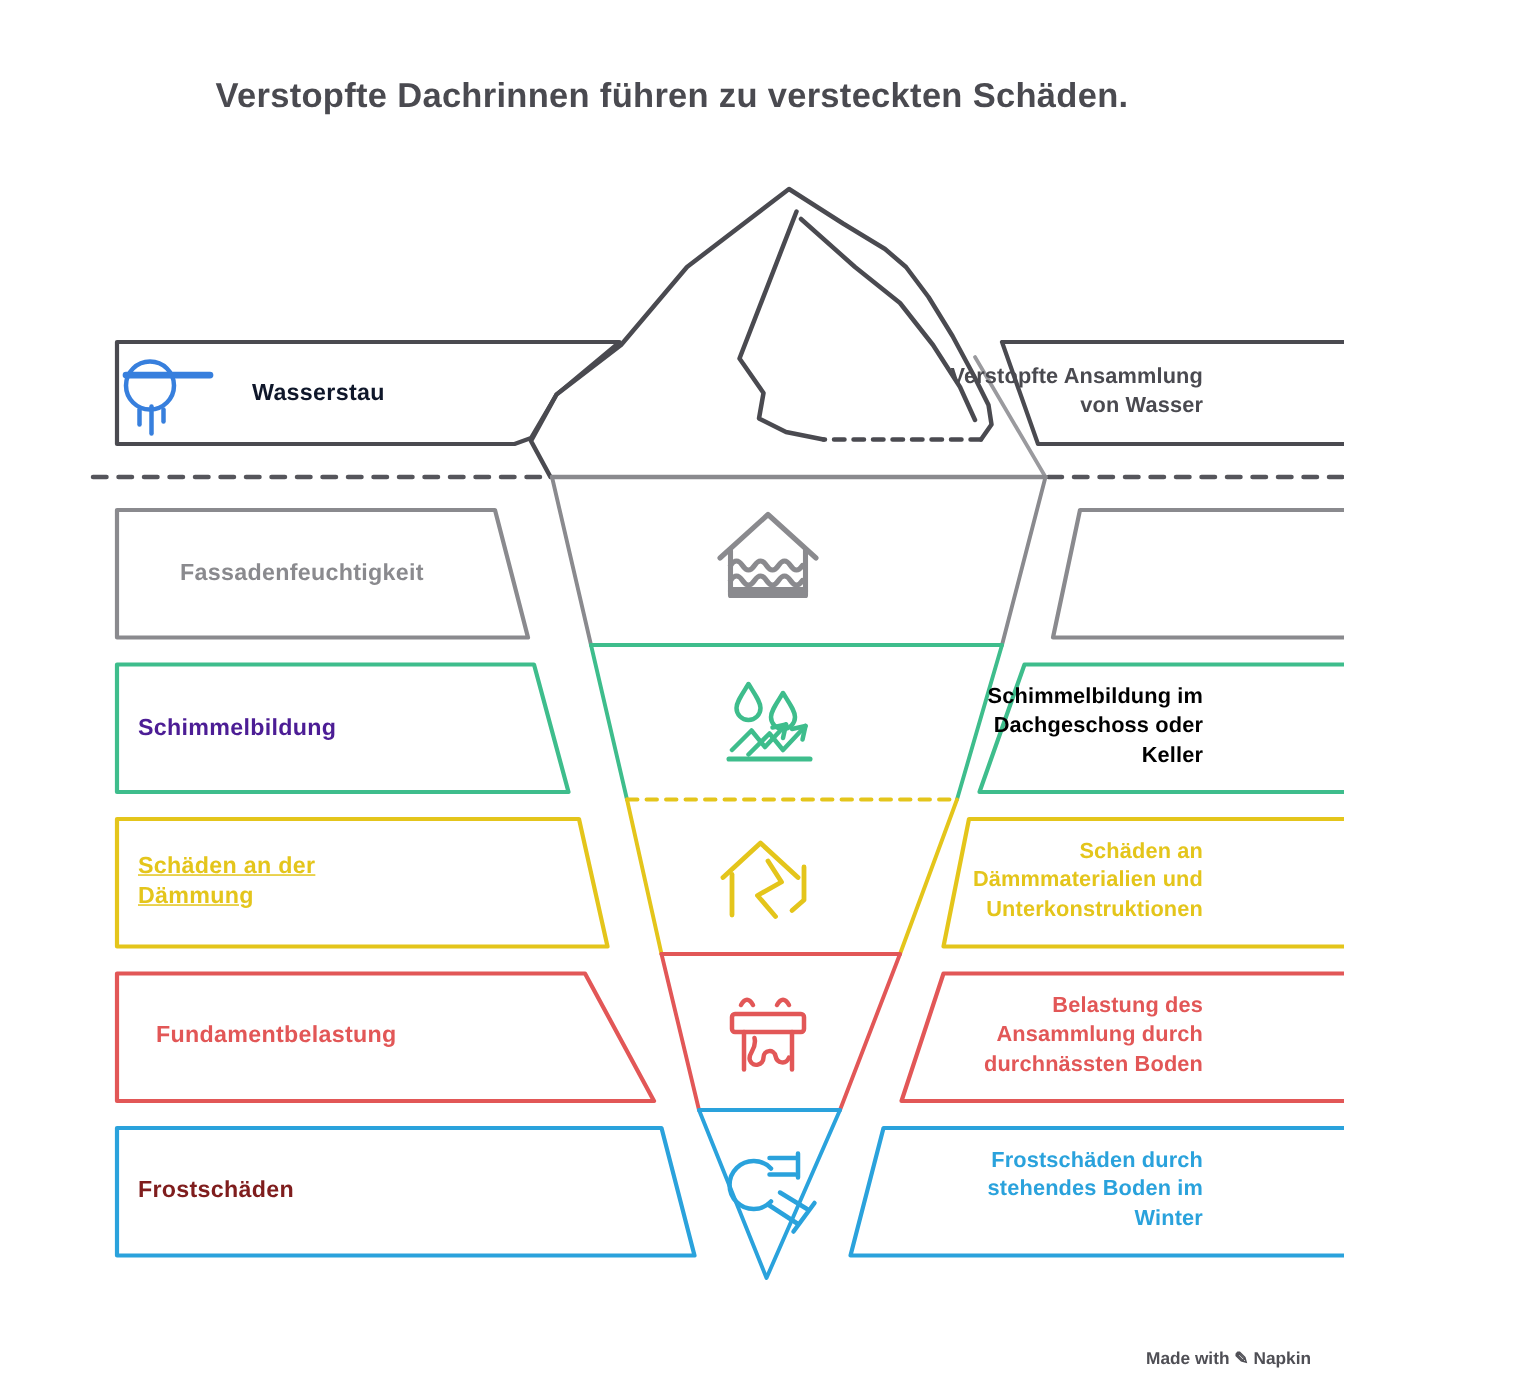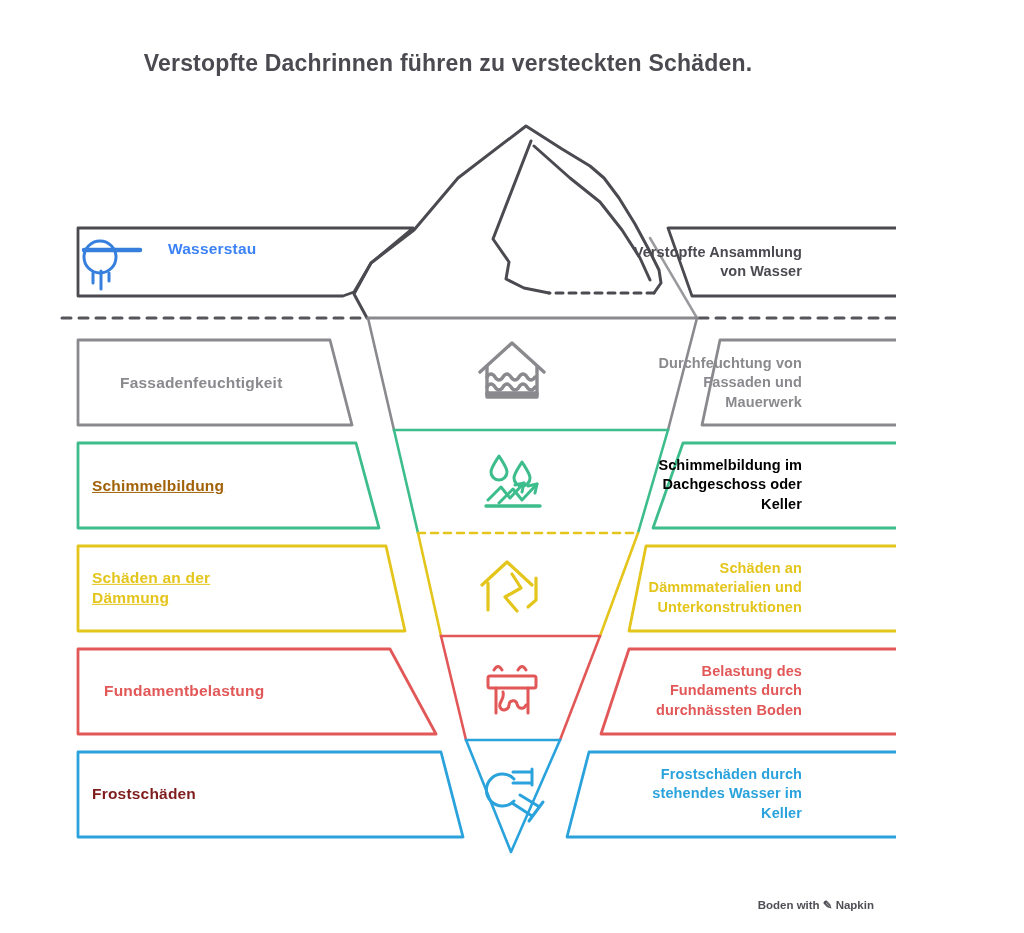--- a/index.html
+++ b/index.html
@@ -123,32 +123,31 @@
 
     <g stroke-width="3" stroke="#2aa2dc">
       <path d="M514,779 A16,16 0 1 0 514,801"></path>
       <path d="M513,772 h19 M513,783 h17 M532,769 v16"></path>
       <path d="M512,803 L532,816 M520,795 L538,806 M543,802 L529,821"></path>
     </g>
   </svg>
 
   <div class="title" style="color: rgb(74, 74, 80);">Verstopfte Dachrinnen führen zu versteckten Schäden.</div>
 
-  <div class="lbl" style="left: 168px; top: 249px; color: #3b82f6;">Wasserstau</div>
+  <div class="lbl" style="left: 168px; top: 263px; color: #0f172a;">Wasserstau</div>
   <div class="desc" style="right: 94px; top: 262px; width: 175px; color: rgb(74, 74, 80);">Verstopfte Ansammlung von Wasser</div>
 
   <div class="lbl" style="left: 92px; top: 383px; color: rgb(138, 138, 142); margin-left: 28px;">Fassadenfeuchtigkeit</div>
-  <div class="desc" style="right: 94px; top: 383px; width: 165px; color: rgb(138, 138, 142);">Durchfeuchtung von Fassaden und Mauerwerk</div>
 
-  <div class="lbl" style="left: 92px; top: 486px; color: #a16207; text-decoration: underline;">Schimmelbildung</div>
+  <div class="lbl" style="left: 92px; top: 486px; color: #4c1d95;">Schimmelbildung</div>
   <div class="desc" style="right: 94px; top: 485px; width: 170px; color: #000000;">Schimmelbildung im Dachgeschoss oder Keller</div>
 
   <div class="lbl" style="left: 92px; top: 588px; width: 140px; color: rgb(228, 197, 27); text-decoration: underline;">Schäden an der Dämmung</div>
   <div class="desc" style="right: 94px; top: 588px; width: 176px; color: rgb(228, 197, 27);">Schäden an Dämmmaterialien und Unterkonstruktionen</div>
 
   <div class="lbl" style="left: 92px; top: 691px; color: rgb(226, 87, 87); margin-left: 12px;">Fundamentbelastung</div>
-  <div class="desc" style="right: 94px; top: 691px; width: 160px; color: rgb(226, 87, 87);">Belastung des Fundaments durch durchnässten Boden</div>
+  <div class="desc" style="right: 94px; top: 691px; width: 160px; color: rgb(226, 87, 87);">Belastung des Ansammlung durch durchnässten Boden</div>
 
   <div class="lbl" style="left: 92px; top: 794px; color: #7f1d1d;">Frostschäden</div>
-  <div class="desc" style="right: 94px; top: 794px; width: 168px; color: rgb(42, 162, 220);">Frostschäden durch stehendes Wasser im Keller</div>
+  <div class="desc" style="right: 94px; top: 794px; width: 168px; color: rgb(42, 162, 220);">Frostschäden durch stehendes Boden im Winter</div>
 
-  <div class="watermark">Boden with ✎ Napkin</div>
+  <div class="watermark">Made with ✎ Napkin</div>
 </div>
 
 </body></html>

